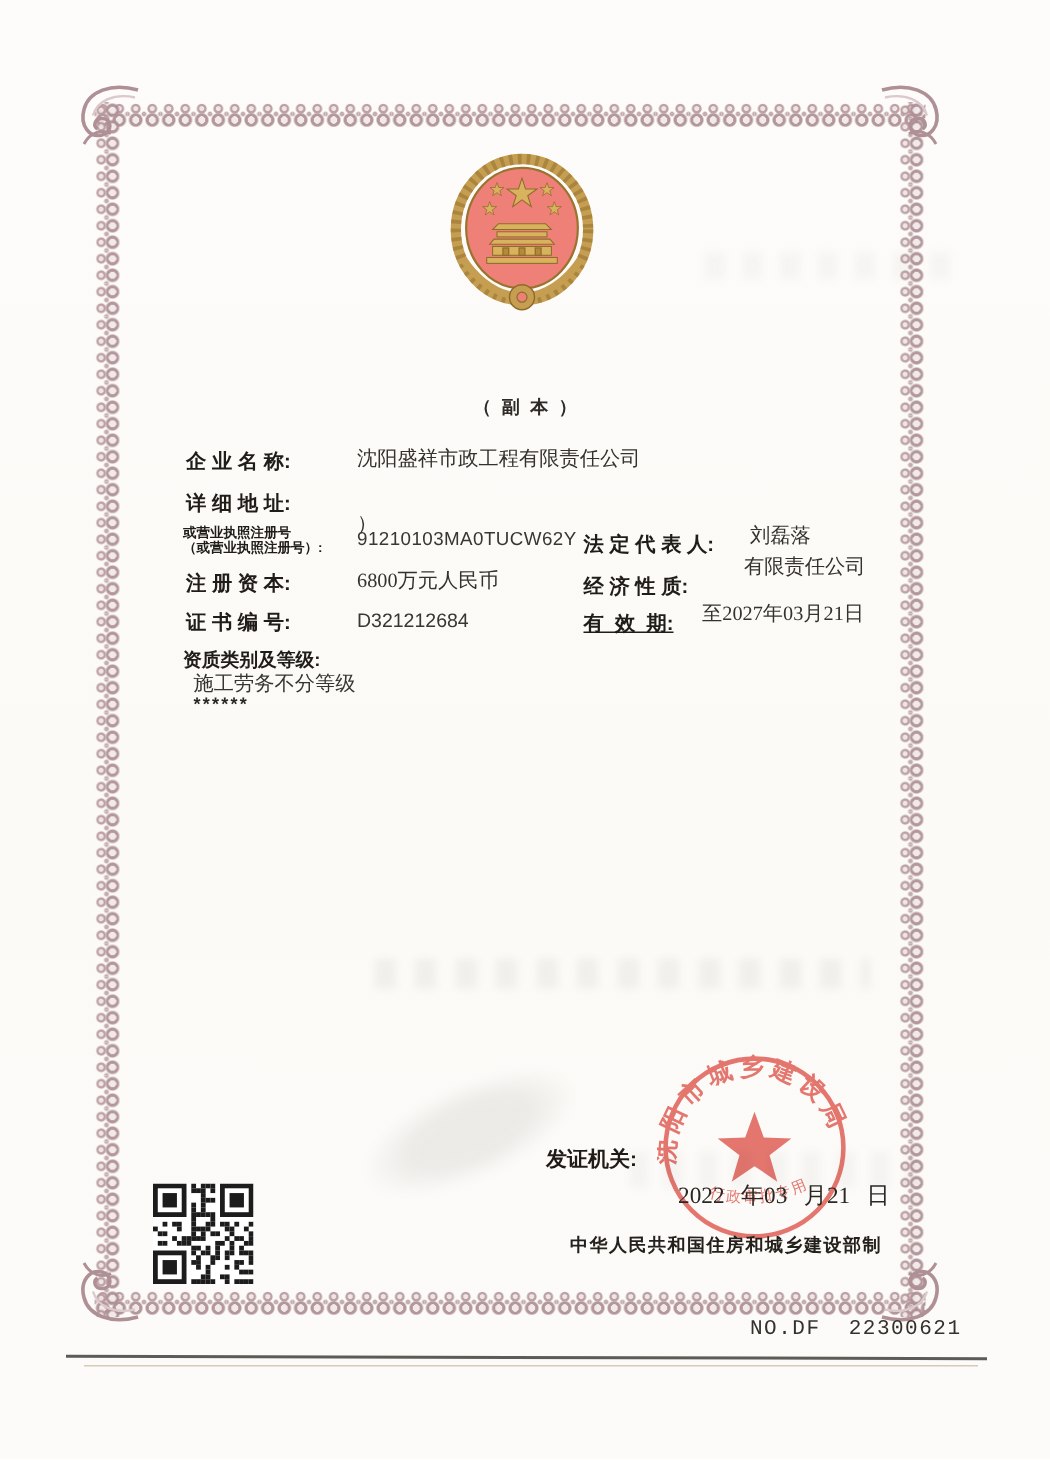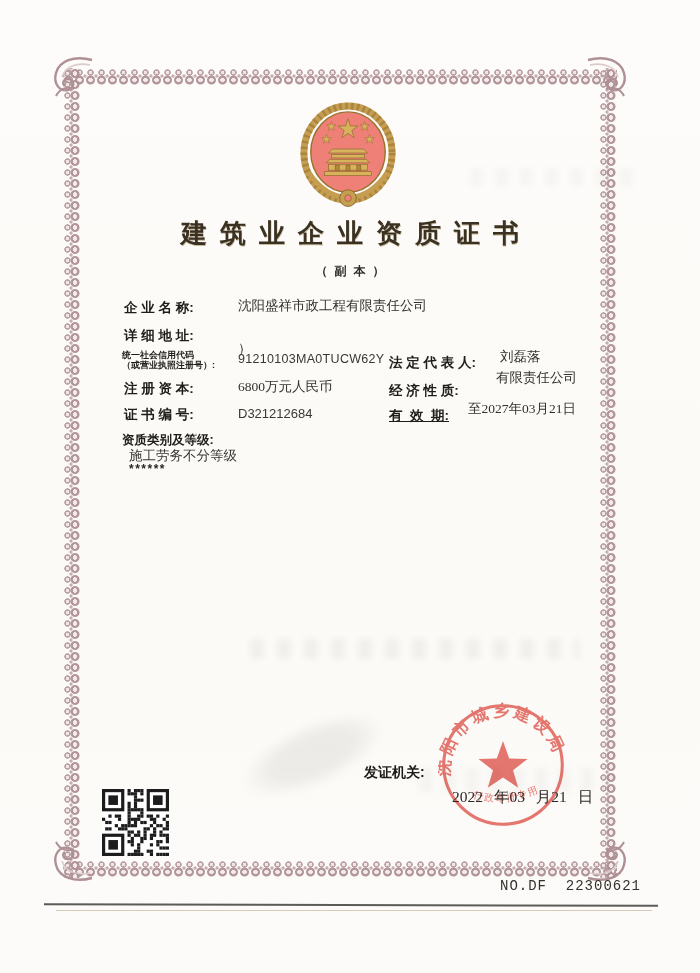--- a/index.html
+++ b/index.html
@@ -129,31 +129,30 @@
     <g stroke="#8e6b2a" stroke-width=".8">
       <rect x="37" y="64.5" width="4" height="5" fill="#b5893c"></rect>
       <rect x="48" y="64.5" width="4" height="5" fill="#b5893c"></rect>
       <rect x="59" y="64.5" width="4" height="5" fill="#b5893c"></rect>
     </g>
     <path d="M10,72 Q26,96 50,98 Q74,96 90,72" fill="none" stroke="#c59e52" stroke-width="5"></path>
     <circle cx="50" cy="98" r="8.5" fill="#c59e52" stroke="#8e6b2a" stroke-width="1"></circle>
     <circle cx="50" cy="98" r="3.4" fill="#ee8078" stroke="#8e6b2a" stroke-width=".8"></circle>
   </svg>
 
-  <div class="title">建筑业企业资质证书</div>
   <div class="subtitle">（副本）</div>
 
   <span class="f-label" style="left:124px; top:299px;">企 业 名 称:</span>
   <span class="f-value" style="left:238px; top:297px;">沈阳盛祥市政工程有限责任公司</span>
 
   <span class="f-label" style="left:124px; top:327px;">详 细 地 址:</span>
   <span class="f-value" style="left:238px; top:340px;">）</span>
 
   <div class="f-small" style="left:122px; top:350px;">
-    <div>统一社会信用代码</div>
+    <div>或营业执照注册号</div>
     <div>（或营业执照注册号）:</div>
   </div>
   <span class="f-value v-code" style="left:238px; top:352px;">91210103MA0TUCW62Y</span>
   <span class="f-label" style="left:389px; top:354px;">法 定 代 表 人:</span>
   <span class="f-value" style="left:500px; top:348px;text-align:center;">刘磊落</span>
 
   <span class="f-label" style="left:124px; top:380px;">注 册 资 本:</span>
   <span class="f-value" style="left:238px; top:378px;">6800万元人民币</span>
   <span class="f-label" style="left:389px; top:382px;">经 济 性 质:</span>
   <span class="f-value" style="left:496px; top:369px;">有限责任公司</span>
@@ -184,20 +183,21 @@
     </g>
   </svg>
 
   <span class="issuer-label">发证机关:</span>
   <div class="date-line">
     <span>2022</span>
     <span>年03</span>
     <span>月21</span>
     <span>日</span>
   </div>
+  <span class="made-by">中华人民共和国住房和城乡建设部制</span>
 
   <svg class="qr" id="qr" viewBox="0 0 67 67">
       <rect x="0" y="0" width="67" height="67" fill="#ffffff"></rect>
       <rect x="25.523809523809526" y="0" width="3.1904761904761907" height="3.1904761904761907" fill="#1c1c1c"></rect>
       <rect x="31.904761904761905" y="0" width="3.1904761904761907" height="3.1904761904761907" fill="#1c1c1c"></rect>
       <rect x="35.095238095238095" y="0" width="3.1904761904761907" height="3.1904761904761907" fill="#1c1c1c"></rect>
       <rect x="38.28571428571429" y="0" width="3.1904761904761907" height="3.1904761904761907" fill="#1c1c1c"></rect>
       <rect x="25.523809523809526" y="3.1904761904761907" width="3.1904761904761907" height="3.1904761904761907" fill="#1c1c1c"></rect>
       <rect x="28.714285714285715" y="3.1904761904761907" width="3.1904761904761907" height="3.1904761904761907" fill="#1c1c1c"></rect>
       <rect x="31.904761904761905" y="3.1904761904761907" width="3.1904761904761907" height="3.1904761904761907" fill="#1c1c1c"></rect>

